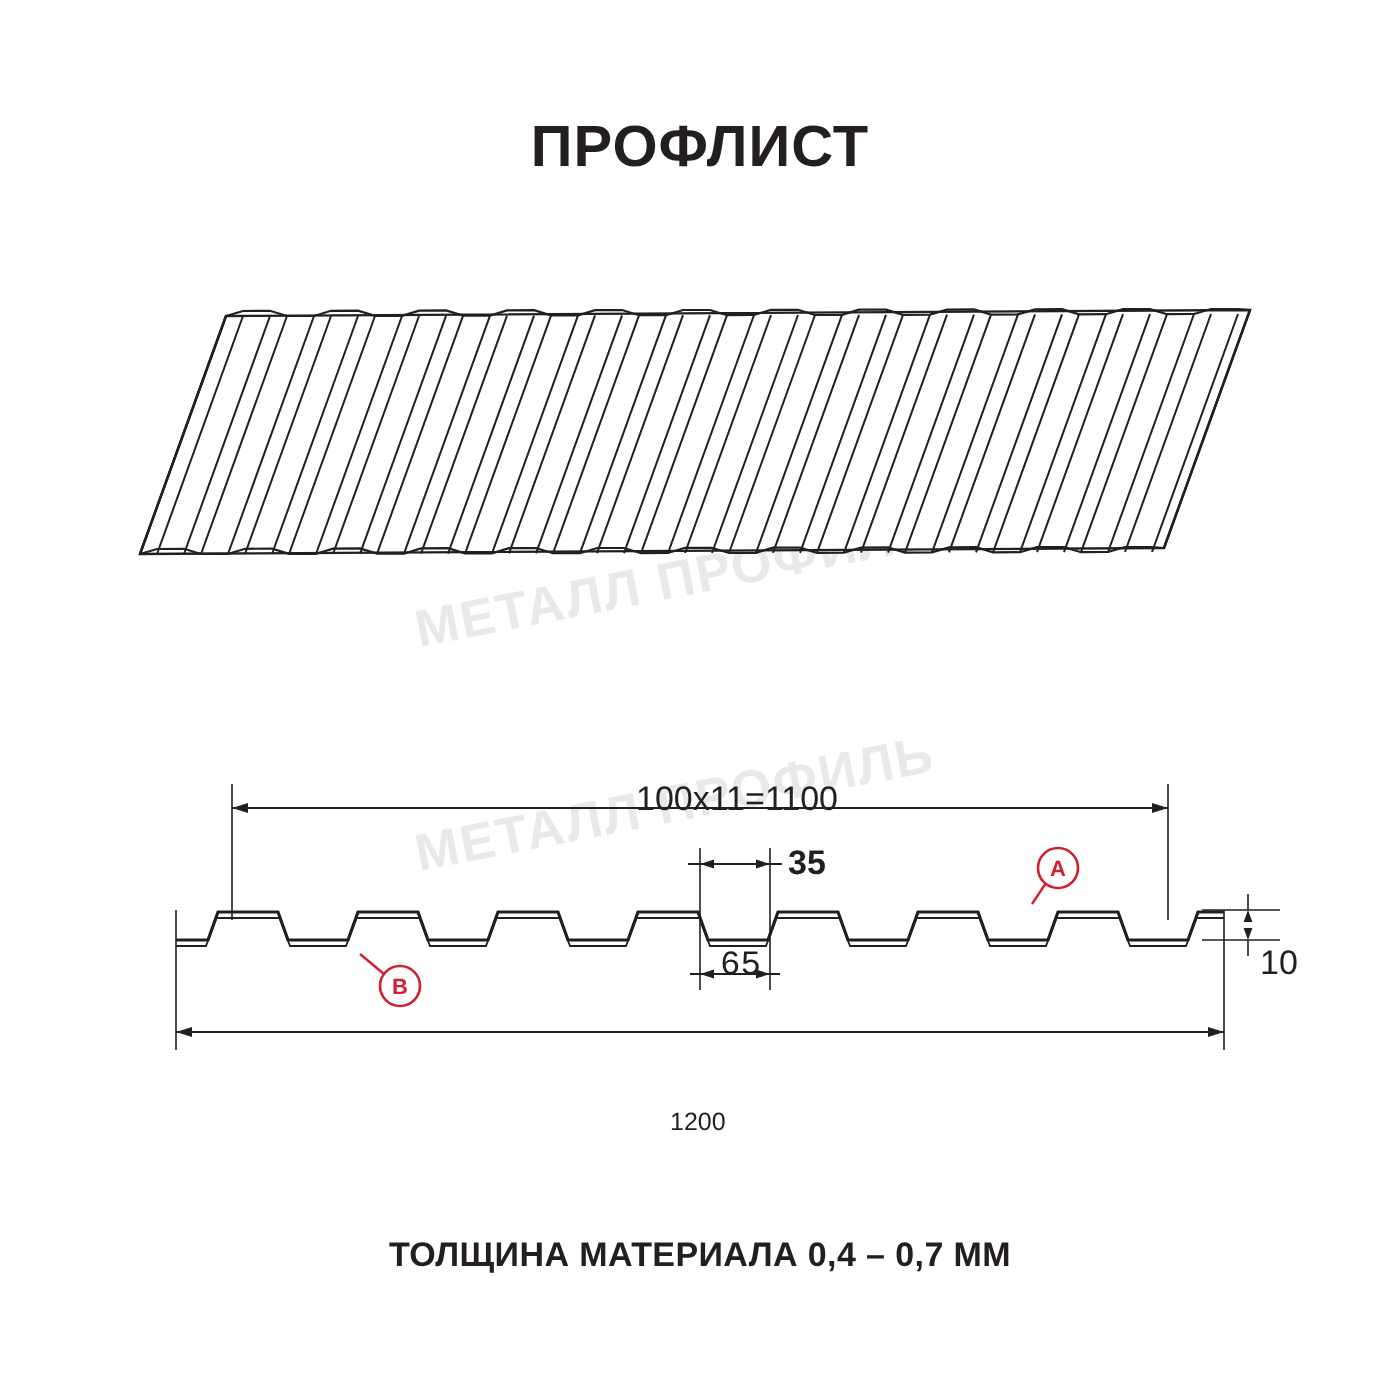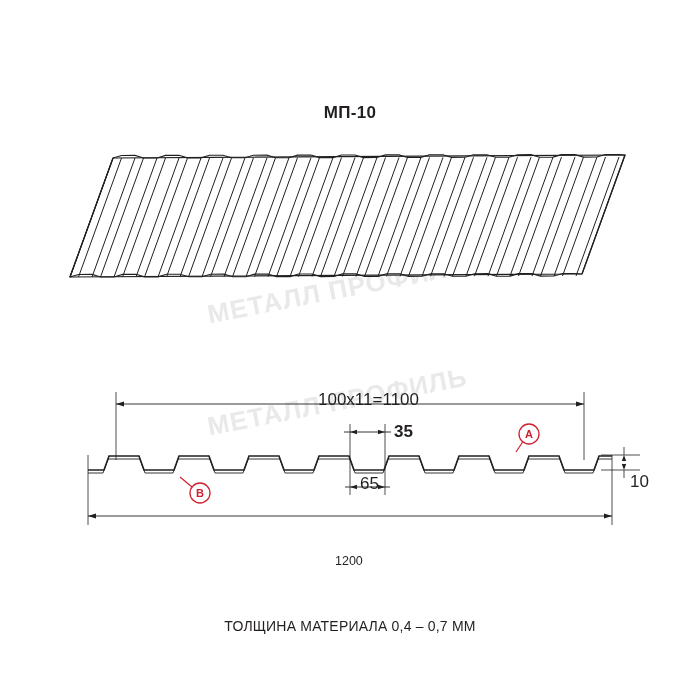--- a/index.html
+++ b/index.html
@@ -40,22 +40,22 @@
     font-weight: bold;
     letter-spacing: 0.3px;
     color: #231f20;
   }
   .footer-note {
     position: absolute;
     top: 618px;
     left: 0;
     width: 700px;
     text-align: center;
-    font-size: 14px;
-    font-weight: normal;
+    font-size: 17px;
+    font-weight: bold;
     letter-spacing: 0.2px;
     color: #231f20;
   }
   svg.drawing {
     position: absolute;
     top: 0;
     left: 0;
     width: 700px;
     height: 700px;
   }
@@ -92,21 +92,21 @@
     font-weight: bold;
     fill: #cf2030;
     font-family: "Liberation Sans", sans-serif;
   }
 </style>
 </head>
 <body>
 
 <div class="page">
 
-  <div class="subtitle">МП-10</div>
+  <div class="title">ПРОФЛИСТ</div>
 
   <div class="wm wm1">МЕТАЛЛ ПРОФИЛЬ</div>
   <div class="wm wm2">МЕТАЛЛ ПРОФИЛЬ</div>
 
   <svg class="drawing" viewBox="0 0 700 700">
 
     <g fill="none" stroke="#231f20" stroke-width="1.1" stroke-linejoin="miter">
 
       <path d="M70 277 L113 158 L625 155 L582 274 Z" stroke="#231f20" stroke-width="1.2" fill="#ffffff"></path>
 
@@ -256,18 +256,18 @@
       <g>
         <path d="M180 477 L192 487" stroke="#cf2030" stroke-width="1.2" fill="none"></path>
         <circle cx="200" cy="493" r="10" fill="#ffffff" stroke="#cf2030" stroke-width="1.3"></circle>
         <text class="callout-letter" x="200" y="497" text-anchor="middle">B</text>
       </g>
     </g>
   </svg>
 
   <div class="dim-label" style="left:318px; top:390px;">100х11=1100</div>
   <div class="dim-label" style="left:394px; top:422px;font-weight:bold;">35</div>
-  <div class="dim-label" style="left:360px; top:474px;">65</div>
+  <div class="dim-label" style="left:360px; top:474px;font-family:Liberation Mono, monospace;">65</div>
   <div class="dim-label" style="left:630px; top:456px;margin-top:16px;">10</div>
   <div class="dim-label" style="left:335px; top:554px; font-size:12.5px;">1200</div>
 
   <div class="footer-note">ТОЛЩИНА МАТЕРИАЛА 0,4 – 0,7 ММ</div>
 </div>
 
 </body></html>

